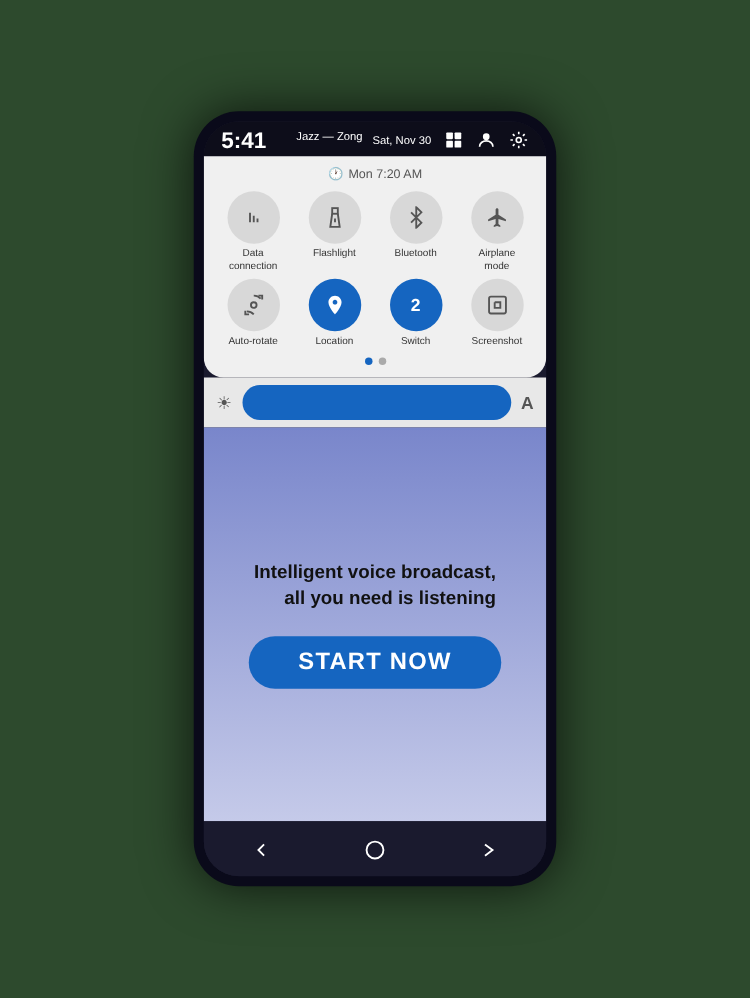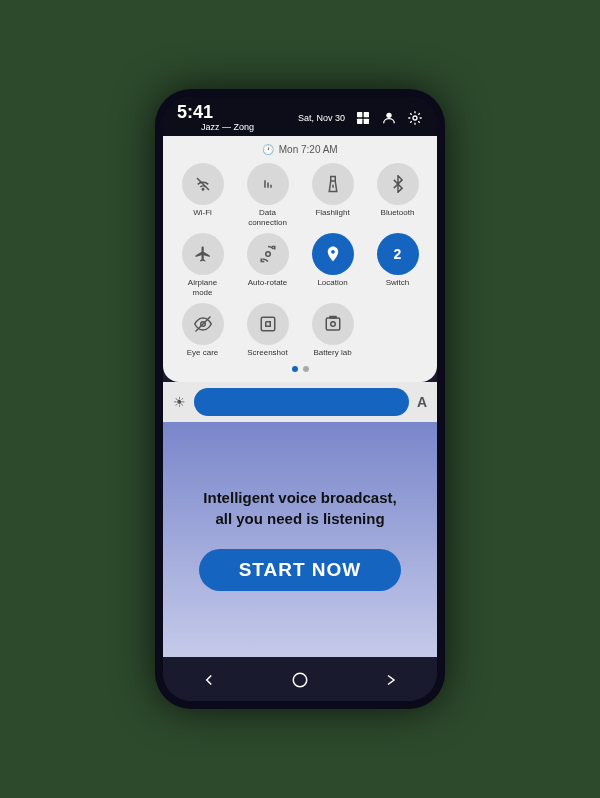--- a/index.html
+++ b/index.html
@@ -40,21 +40,21 @@
       background: #0d0d1a;
       padding: 6px 14px 4px;
       display: flex;
       align-items: center;
       justify-content: space-between;
       color: white;
     }
 
     .status-left {
       display: flex;
-      flex-direction: column;
+      flex-direction: row;
     }
 
     .status-time {
       font-size: 18px;
       font-weight: bold;
       color: white;
       line-height: 1;
     }
 
     .status-carrier {
@@ -194,21 +194,21 @@
       align-items: center;
       justify-content: center;
       padding: 20px;
       gap: 20px;
     }
 
     .voice-text {
       font-size: 15px;
       font-weight: bold;
       color: #111;
-      text-align: center;
+      text-align: right;
       line-height: 1.4;
     }
 
     .start-now-btn {
       background: #1565C0;
       color: white;
       border: none;
       border-radius: 24px;
       padding: 10px 40px;
       font-size: 19px;
@@ -279,31 +279,20 @@
     </div>
 
     <div class="quick-panel">
       <div class="alarm-bar">
         <span>🕐</span>
         <span>Mon 7:20 AM</span>
       </div>
 
       <div class="quick-tiles">
 
-        <div class="tile">
-          <div class="tile-icon">
-            <svg viewBox="0 0 24 24" fill="none" stroke="#555" stroke-width="2">
-                <path d="M5 12.5c3.9-3.9 10.1-3.9 14 0"></path>
-                <path d="M8.5 16c1.9-1.9 5.1-1.9 7 0"></path>
-                <circle cx="12" cy="19" r="1" fill="#555"></circle>
-                <line x1="4" y1="4" x2="20" y2="20" stroke="#555"></line>
-              </svg>
-          </div>
-          <span class="tile-label">Wi-Fi</span>
-        </div>
 
         <div class="tile">
           <div class="tile-icon">
             <svg viewBox="0 0 24 24" fill="none" stroke="#555" stroke-width="2">
                 <polyline points="8,17 8,7"></polyline>
                 <polyline points="16,17 16,13"></polyline>
                 <polyline points="12,17 12,10"></polyline>
               </svg>
           </div>
           <span class="tile-label">Data<br>connection</span>
@@ -360,53 +349,31 @@
           <span class="tile-label">Location</span>
         </div>
 
         <div class="tile">
           <div class="tile-icon active">
             <span style="color:white;font-size:14px;font-weight:bold;">2</span>
           </div>
           <span class="tile-label">Switch</span>
         </div>
 
-        <div class="tile">
-          <div class="tile-icon">
-            <svg viewBox="0 0 24 24" fill="none" stroke="#555" stroke-width="2">
-                <path d="M1 12s4-8 11-8 11 8 11 8-4 8-11 8-11-8-11-8z"></path>
-                <circle cx="12" cy="12" r="3"></circle>
-                <line x1="2" y1="22" x2="22" y2="2" stroke="#555"></line>
-              </svg>
-          </div>
-          <span class="tile-label">Eye care</span>
-        </div>
 
         <div class="tile">
           <div class="tile-icon">
             <svg viewBox="0 0 24 24" fill="none" stroke="#555" stroke-width="2">
                 <rect x="3" y="3" width="18" height="18" rx="2"></rect>
                 <polyline points="9,9 9,15 15,15 15,9 9,9"></polyline>
               </svg>
           </div>
           <span class="tile-label">Screenshot</span>
         </div>
 
-        <div class="tile">
-          <div class="tile-icon">
-            <svg viewBox="0 0 24 24" fill="none" stroke="#555" stroke-width="2">
-                <path d="M8 2h8v2H8z"></path>
-                <rect x="3" y="4" width="18" height="16" rx="2"></rect>
-                <circle cx="12" cy="12" r="3"></circle>
-                <line x1="12" y1="8" x2="12" y2="9"></line>
-                <line x1="12" y1="15" x2="12" y2="16"></line>
-              </svg>
-          </div>
-          <span class="tile-label">Battery lab</span>
-        </div>
 
 
       </div>
 
       <div class="page-dots">
         <div class="dot active"></div>
         <div class="dot"></div>
       </div>
     </div>
 

